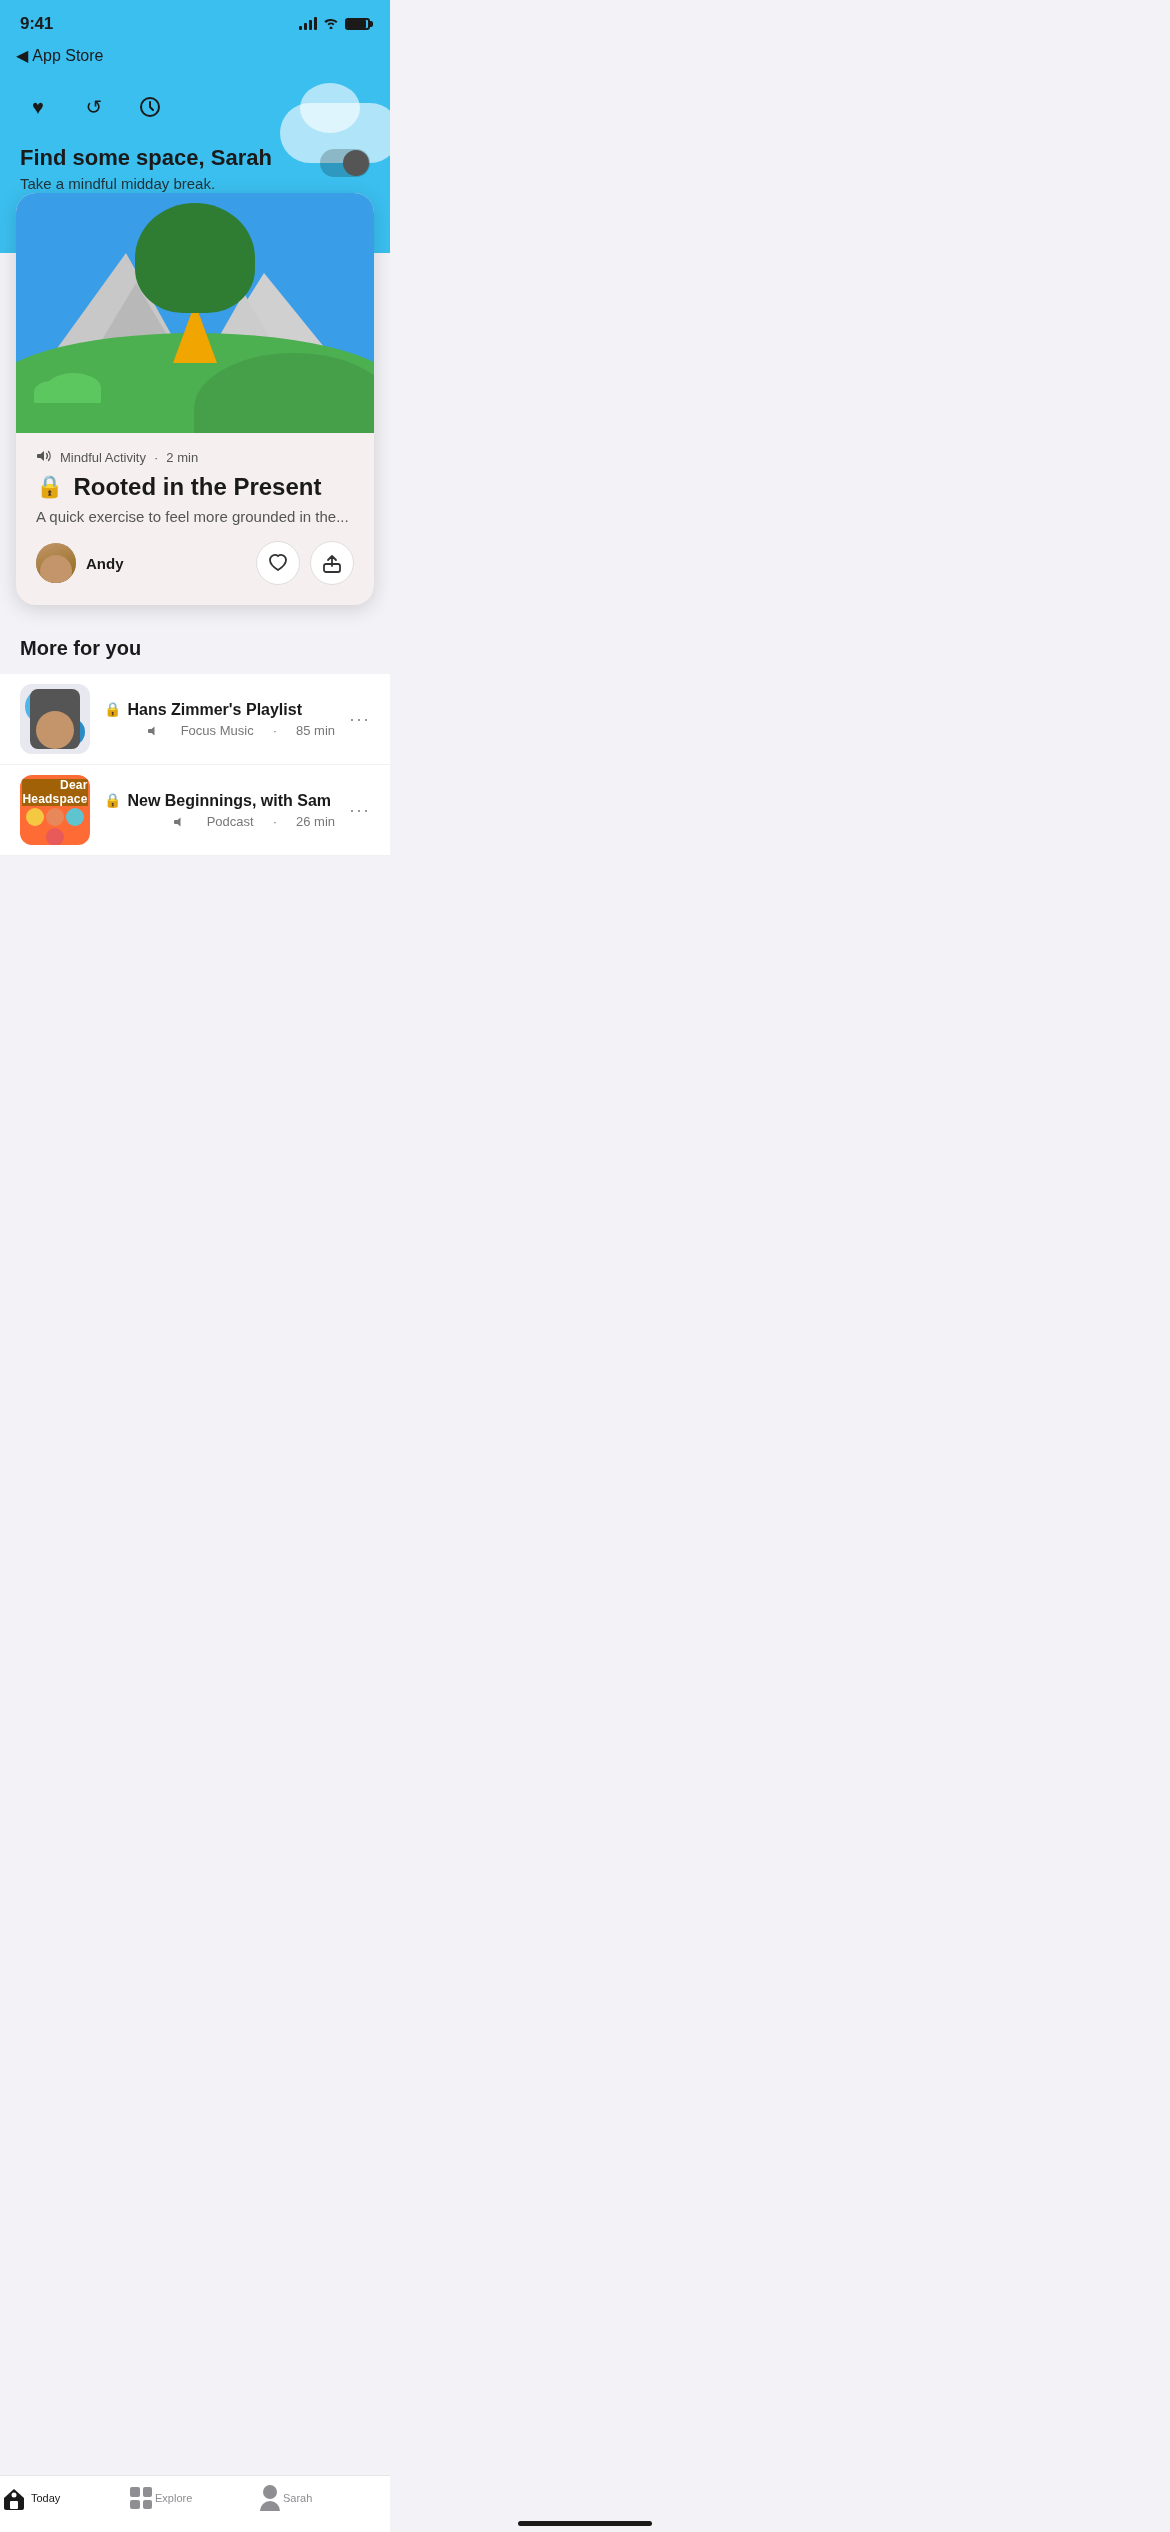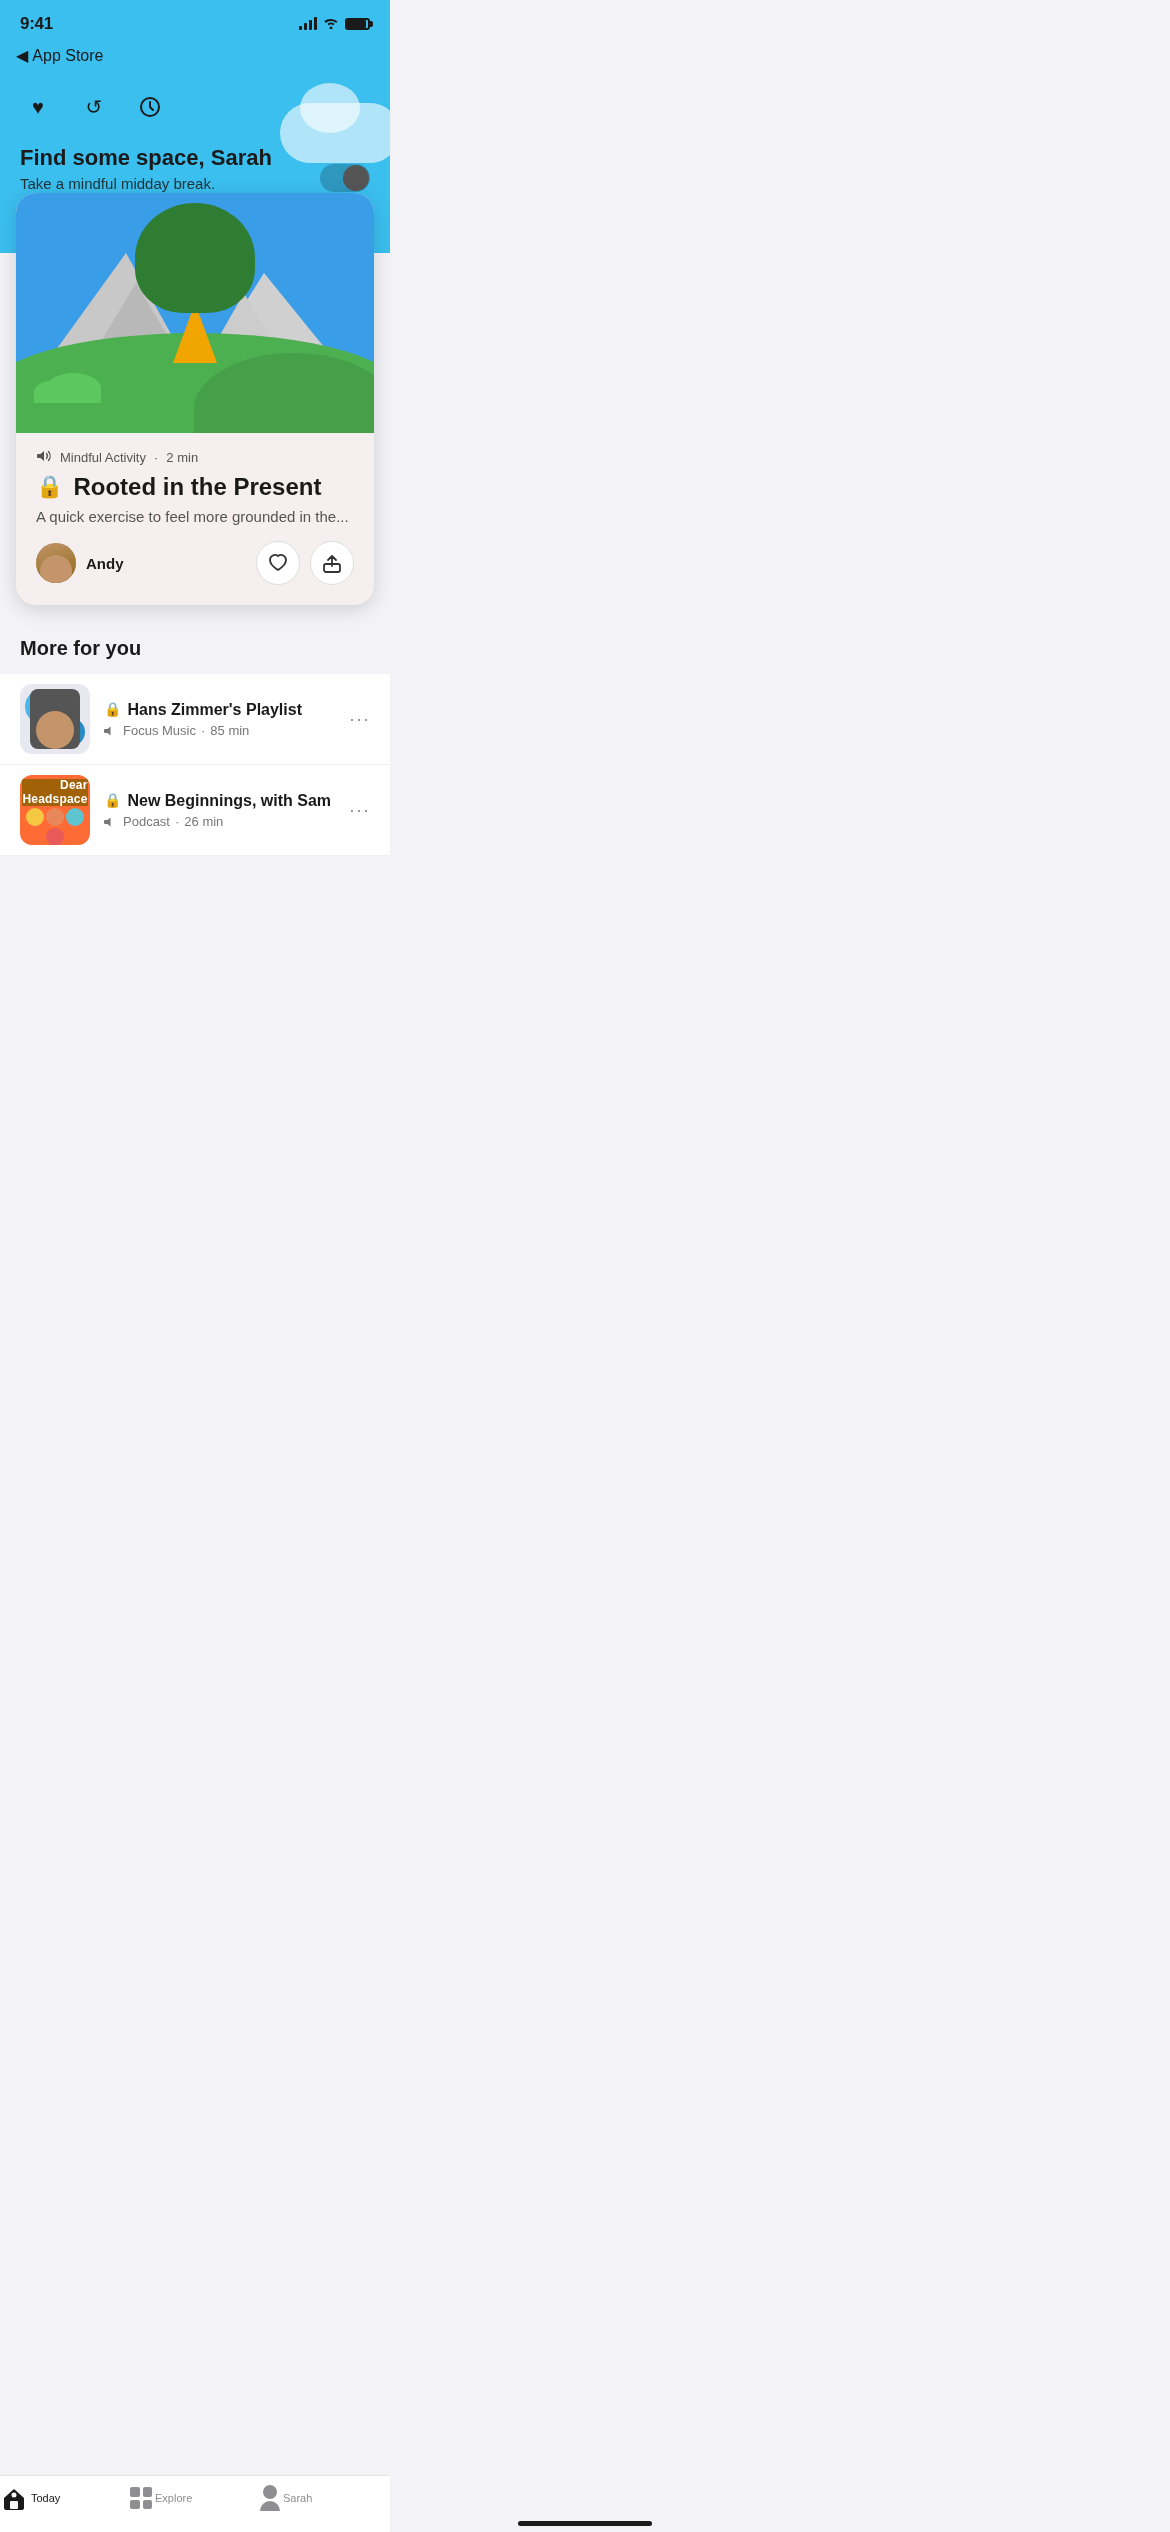--- a/index.html
+++ b/index.html
@@ -140,21 +140,21 @@
       align-items: center;
       justify-content: center;
       font-size: 20px;
       color: #1a1a1a;
     }
 
     
     .toggle-row {
       display: flex;
       justify-content: space-between;
-      align-items: flex-end;
+      align-items: flex-start;
       margin-bottom: 20px;
       position: relative;
       z-index: 2;
     }
     .hero-text {}
     .hero-title {
       font-size: 22px;
       font-weight: 700;
       color: #1a1a1a;
       line-height: 1.2;
@@ -518,23 +518,24 @@
     }
     .list-title {
       font-size: 16px;
       font-weight: 600;
       color: #1a1a1a;
       line-height: 1.2;
     }
     .list-meta {
       display: flex;
       align-items: center;
-      gap: 5px;
+      gap: 19px;
       font-size: 13px;
       color: #777;
+      justify-content: flex-end;
     }
     .list-more {
       color: #888;
       font-size: 18px;
       letter-spacing: 1px;
       flex-shrink: 0;
     }
 
     
     .bottom-nav {

